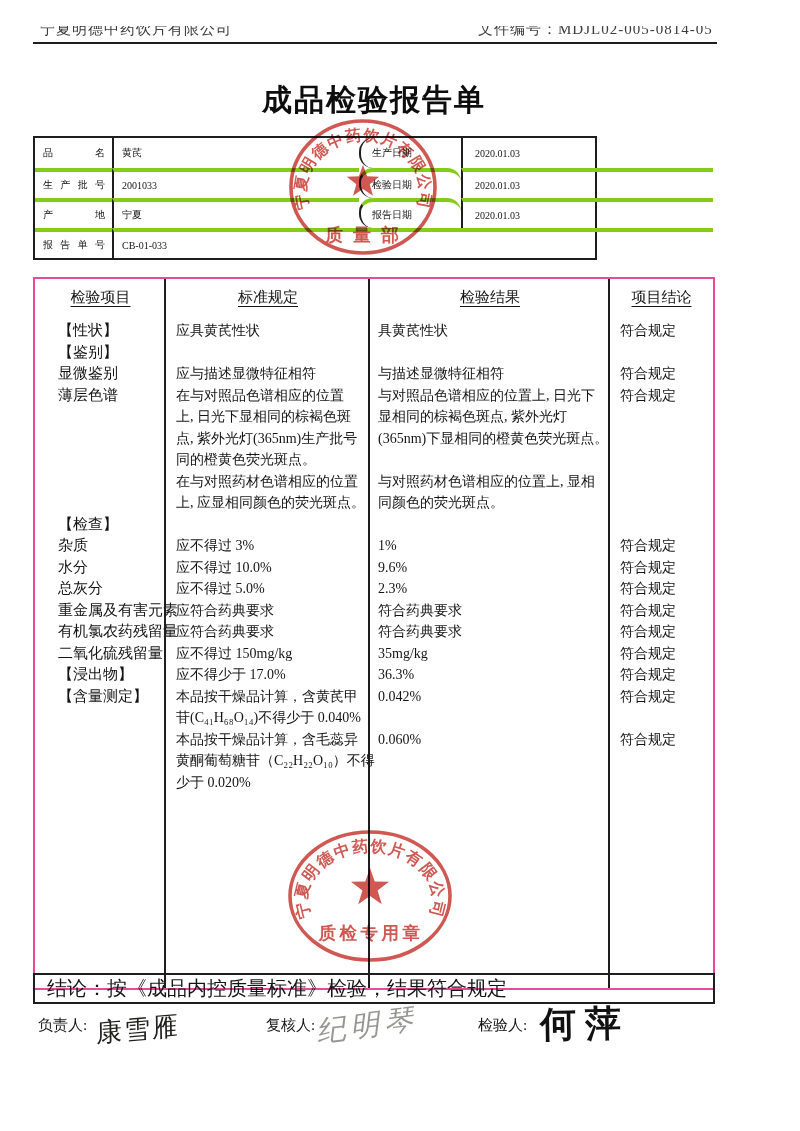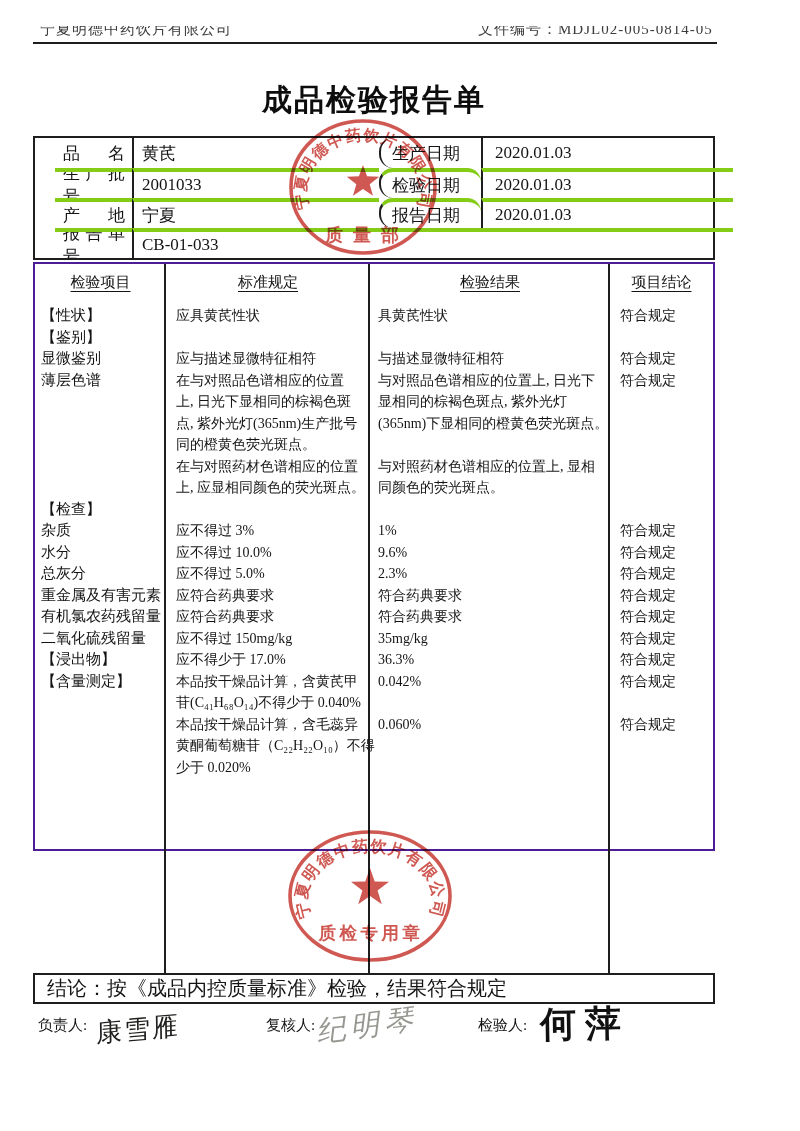--- a/index.html
+++ b/index.html
@@ -14,47 +14,46 @@
   .hdr-doc{left:478px;width:240px;}
   .hdr-rule{position:absolute;left:33px;top:42px;width:684px;height:2px;background:#1e1e1e;}
   
   .title{
     position:absolute;left:33px;top:80px;width:682px;text-align:center;
     font-family:"Liberation Sans","DejaVu Sans",sans-serif;
     font-size:30px;font-weight:bold;letter-spacing:2px;color:#0d0d0d;
   }
   
   .info{
-    position:absolute;left:33px;top:136px;width:682px;height:124px;
+    position:absolute;left:33px;top:136px;width:564px;height:124px;
     border:2px solid #1e1e1e;box-sizing:border-box;
     display:grid;grid-template-columns:77px 247px 102px 252px;grid-auto-rows:30px;
-    font-size:17px;
-    padding-left:20px;
+    font-size:10px;
   }
   .icell{display:flex;align-items:center;padding-left:8px;box-sizing:border-box;overflow:hidden;}
   .icell.bl{border-left:2px solid #1e1e1e;}
   .icell.bt{border-top:4px solid #84cc16;}
   .jlabel{width:62px;text-align:justify;text-align-last:justify;}
   .icell.dlab{padding-left:11px;border-radius:14px;}
   .icell.dval{padding-left:12px;}
   .ispan{grid-column:2 / span 3;}
   
   .main{
-    position:absolute;left:33px;top:262px;width:682px;height:589px;
-    border:2px solid #4c1d95;box-sizing:border-box;
+    position:absolute;left:33px;top:277px;width:682px;height:713px;
+    border:2px solid #ec4899;box-sizing:border-box;
   }
   .vline{position:absolute;top:0;width:2px;height:709px;background:#1e1e1e;z-index:3;}
   .v1{left:129px;}.v2{left:333px;}.v3{left:573px;}
   .mt-header{position:absolute;left:0;top:9px;width:678px;display:flex;font-size:15px;}
   .mt-header span{display:block;text-align:center;text-decoration:underline;text-underline-offset:4px;}
   .mh1{width:131px;}.mh2{width:204px;}.mh3{width:240px;}.mh4{width:103px;}
   .mt-body{position:absolute;left:0;top:41px;width:678px;}
   .mt-row{display:flex;height:21.5px;line-height:21.5px;white-space:nowrap;}
   .mt-cell{box-sizing:border-box;overflow:visible;}
-  .mc1{width:131px;padding-left:6px;font-size:15px;}
+  .mc1{width:131px;padding-left:23px;font-size:15px;}
   .mc2{width:204px;padding-left:10px;font-size:14px;}
   .mc3{width:240px;padding-left:8px;font-size:14px;}
   .mc4{width:103px;padding-left:10px;font-size:14px;}
   
   .concl{
     position:absolute;left:33px;top:973px;width:682px;height:31px;
     border:2px solid #1e1e1e;box-sizing:border-box;
     display:flex;align-items:center;padding-left:12px;font-size:20px;
   }
   

